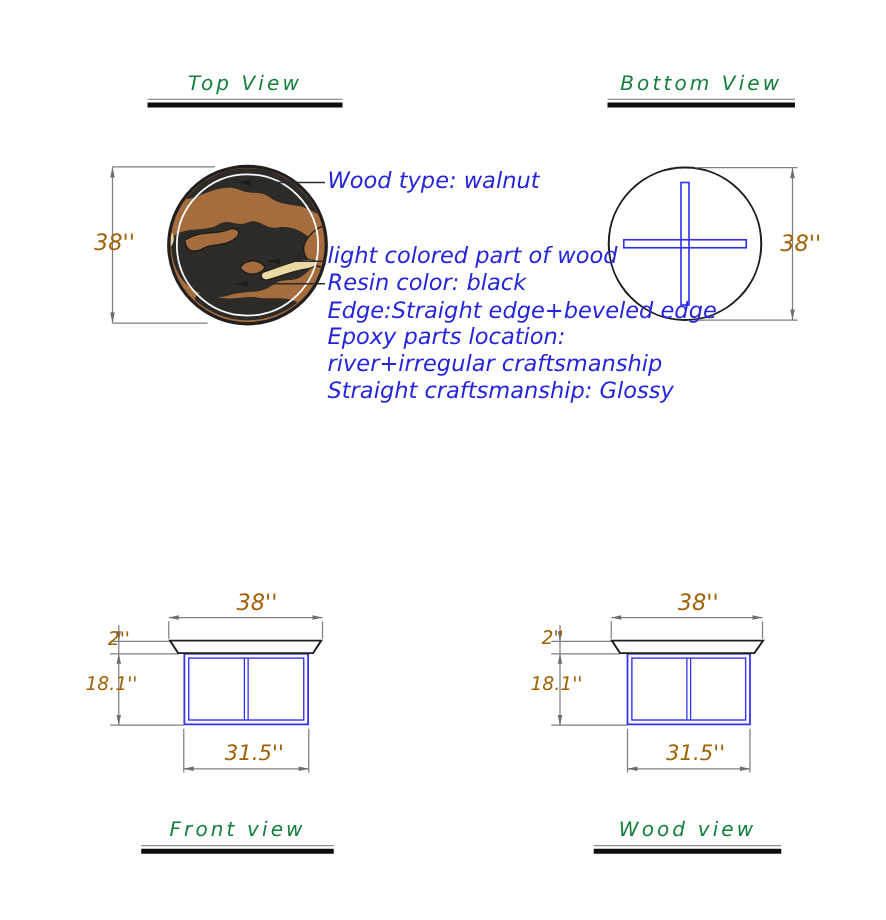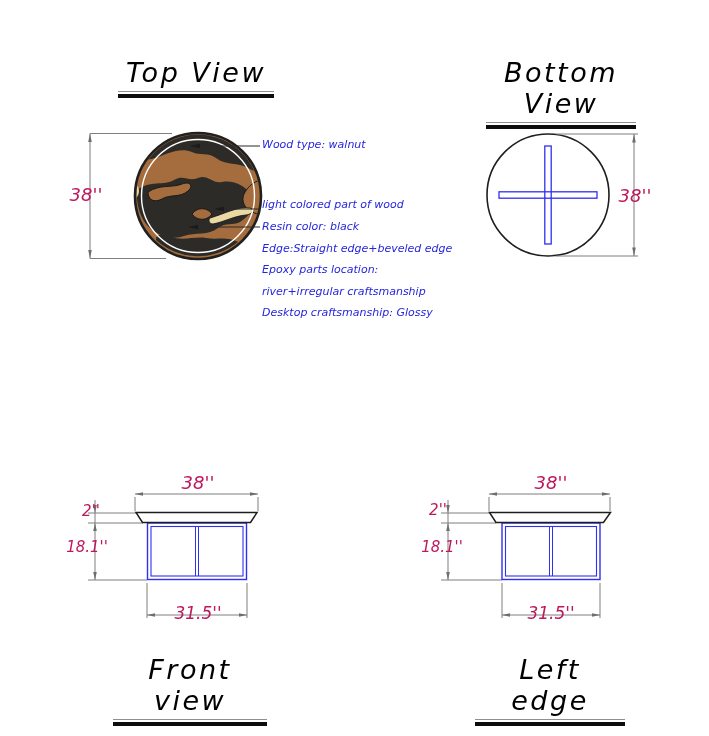--- a/index.html
+++ b/index.html
@@ -1,29 +1,29 @@
 <!DOCTYPE html>
 <html><head>
 <meta charset="utf-8">
 <style>
   html,body{margin:0;padding:0;background:#ffffff;}
   #stage{position:relative;width:709px;height:736px;background:#ffffff;overflow:hidden;
          font-family:"DejaVu Sans", sans-serif;}
   svg{position:absolute;left:0;top:0;}
   .label{position:absolute;font-style:italic;white-space:pre;}
   .title{position:absolute;text-align:center;}
-  .title .t{font-style:italic;font-size:27px;letter-spacing:2.5px;color:#000000;
+  .title .t{font-style:italic;font-size:16px;letter-spacing:2.5px;color:#15803d;
             font-family:"DejaVu Sans", sans-serif;}
   .title .u1{height:1px;background:#8f8f8f;margin-top:3px;}
   .title .u2{height:4px;background:#0d0d0d;margin-top:2px;}
-  .dim{color:#be185d;text-align:center;}
+  .dim{color:#a16207;text-align:right;}
   .dim-lg{font-size:18px;}
-  .dim-md{font-size:17px;margin-top:10px;}
+  .dim-md{font-size:17px;}
   .dim-sm{font-size:15px;}
-  .spec{color:#2525dd;font-size:11px;line-height:18px;}
+  .spec{color:#2525dd;font-size:18px;line-height:18px;}
 </style>
 </head>
 <body>
 
 <div id="stage">
 
   <svg width="709" height="736" viewBox="0 0 709 736">
 
     <defs>
       <clipPath id="topclip">
@@ -176,21 +176,21 @@
     <div class="t">Front view</div>
     <div class="u1"></div>
     <div class="u2"></div>
   </div>
   <div class="title" style="left:486px;top:57px;width:150px;">
     <div class="t">Bottom View</div>
     <div class="u1"></div>
     <div class="u2"></div>
   </div>
   <div class="title" style="left:475px;top:654px;width:150px;">
-    <div class="t">Left edge</div>
+    <div class="t">Wood view</div>
     <div class="u1"></div>
     <div class="u2"></div>
   </div>
 
   <div class="label dim dim-lg" style="left:64px;top:184px;width:44px;">38''</div>
   <div class="label dim dim-lg" style="left:613px;top:185px;width:44px;">38''</div>
 
   <div class="label dim dim-lg" style="left:174px;top:472px;width:48px;">38''</div>
   <div class="label dim dim-sm" style="left:78px;top:502px;width:26px;">2''</div>
   <div class="label dim dim-sm" style="left:64px;top:538px;width:46px;">18.1''</div>
@@ -200,15 +200,15 @@
   <div class="label dim dim-sm" style="left:425px;top:501px;width:26px;">2''</div>
   <div class="label dim dim-sm" style="left:418px;top:538px;width:48px;">18.1''</div>
   <div class="label dim dim-md" style="left:522px;top:593px;width:58px;">31.5''</div>
 
   <div class="label spec" style="left:262px;top:136px;">Wood type: walnut</div>
   <div class="label spec" style="left:262px;top:196px;">light colored part of wood</div>
   <div class="label spec" style="left:262px;top:218px;">Resin color: black</div>
   <div class="label spec" style="left:262px;top:240px;">Edge:Straight edge+beveled edge</div>
   <div class="label spec" style="left:262px;top:261px;text-align:center;">Epoxy parts location:</div>
   <div class="label spec" style="left:262px;top:283px;">river+irregular craftsmanship</div>
-  <div class="label spec" style="left:262px;top:304px;">Desktop craftsmanship: Glossy</div>
+  <div class="label spec" style="left:262px;top:304px;">Straight craftsmanship: Glossy</div>
 
 </div>
 
 </body></html>

